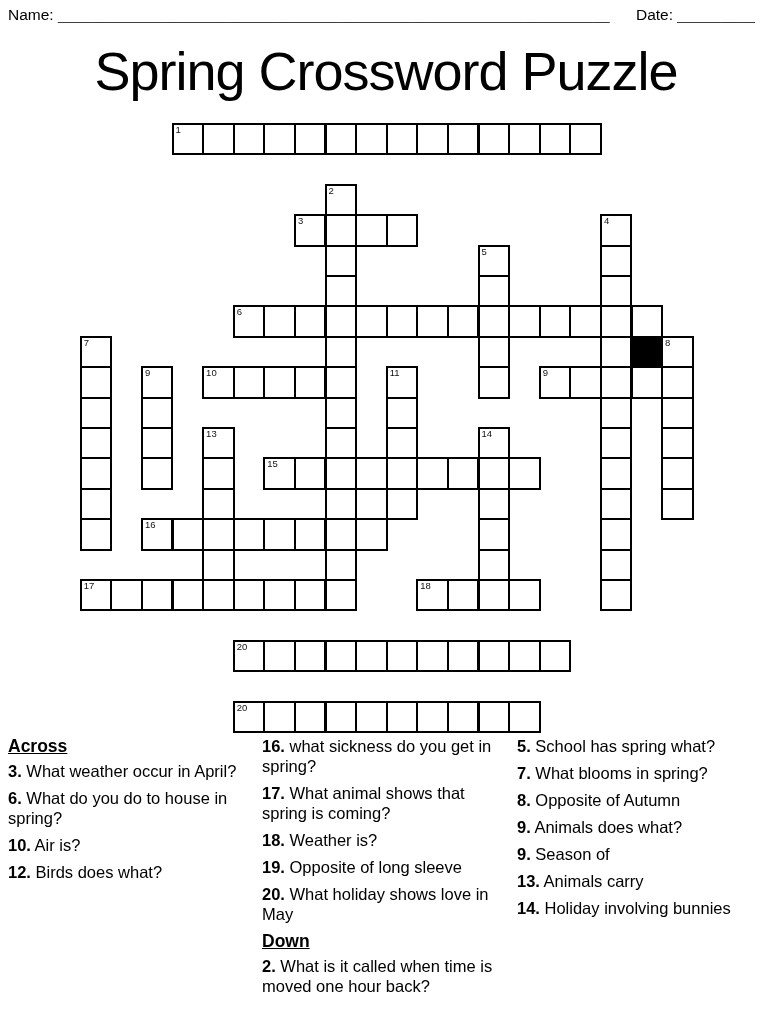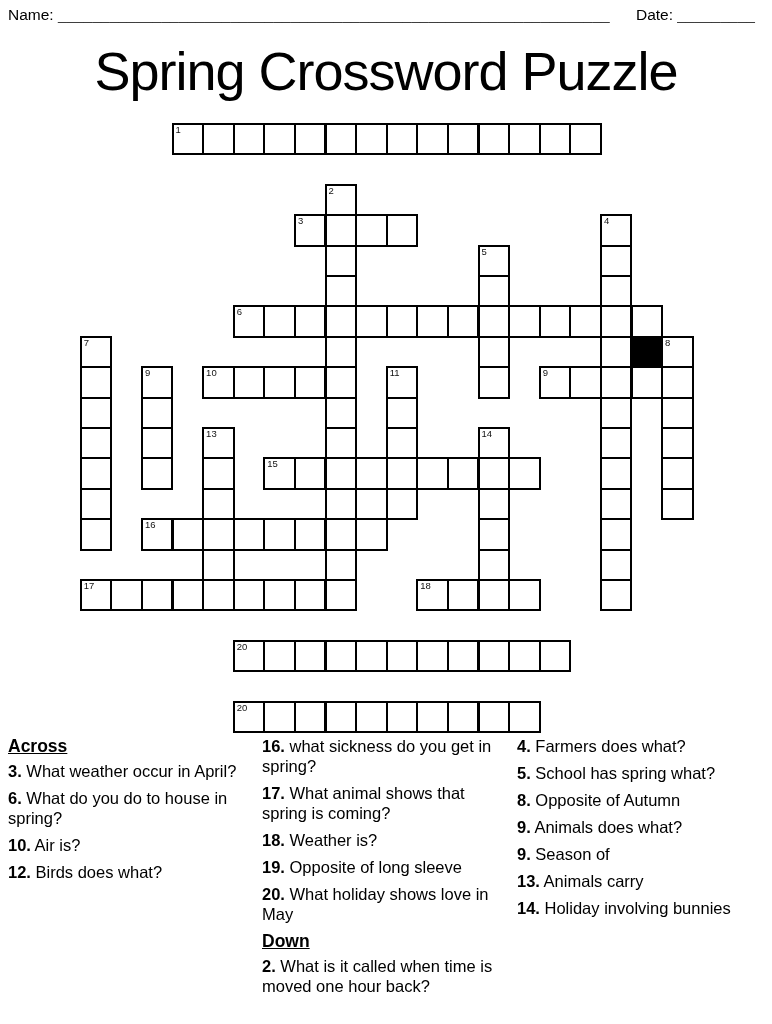--- a/index.html
+++ b/index.html
@@ -245,20 +245,20 @@
 <div class="clue-col" id="clue-col-2">
     <div class="clue"><b>16.</b> what sickness do you get in spring?</div>
     <div class="clue"><b>17.</b> What animal shows that spring is coming?</div>
     <div class="clue"><b>18.</b> Weather is?</div>
     <div class="clue"><b>19.</b> Opposite of long sleeve</div>
     <div class="clue"><b>20.</b> What holiday shows love in May</div>
     <div class="clue-head">Down</div>
     <div class="clue"><b>2.</b> What is it called when time is moved one hour back?</div>
   </div>
 <div class="clue-col" id="clue-col-3">
-    <div class="clue"><b>4.</b> Farmers does what?</div>
     <div class="clue"><b>5.</b> School has spring what?</div>
+    <div class="clue"><b>7.</b> What blooms in spring?</div>
     <div class="clue"><b>8.</b> Opposite of Autumn</div>
     <div class="clue"><b>9.</b> Animals does what?</div>
     <div class="clue"><b>9.</b> Season of</div>
     <div class="clue"><b>13.</b> Animals carry</div>
     <div class="clue"><b>14.</b> Holiday involving bunnies</div>
   </div>
 
 </body></html>

